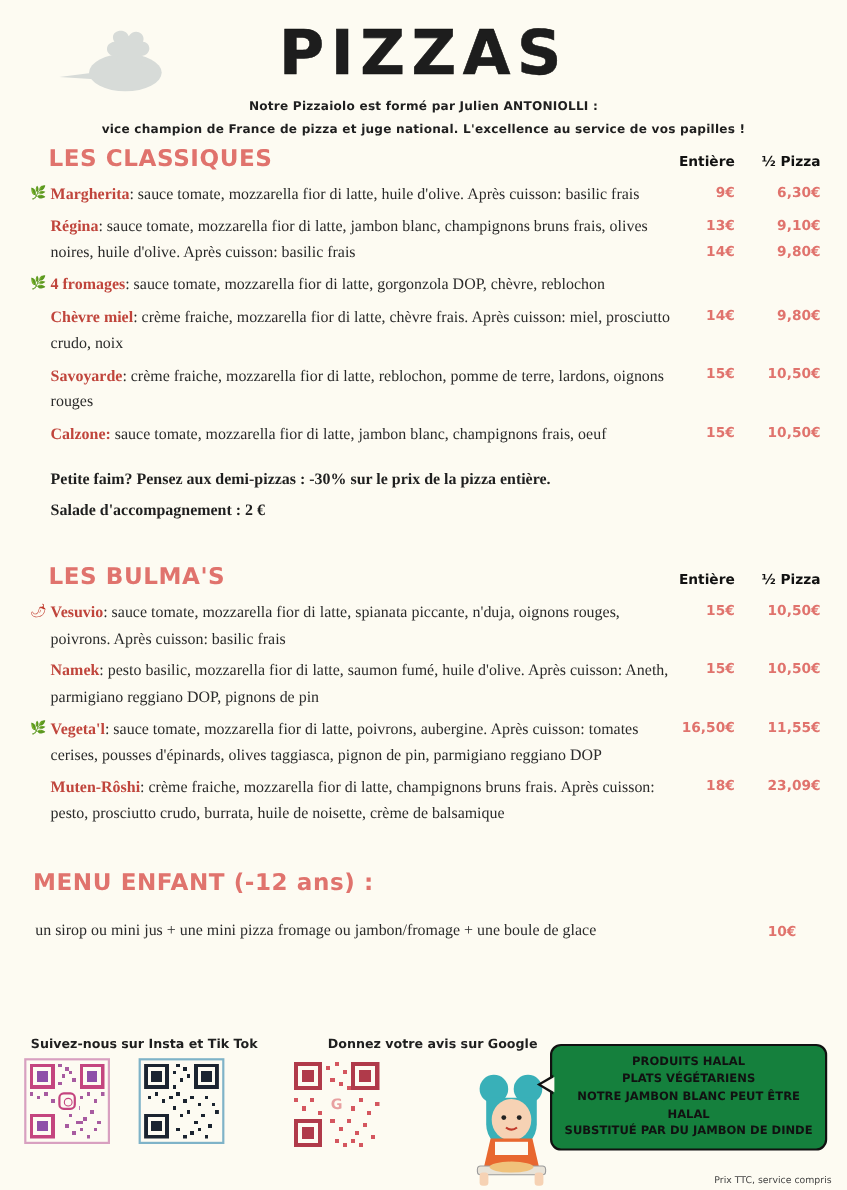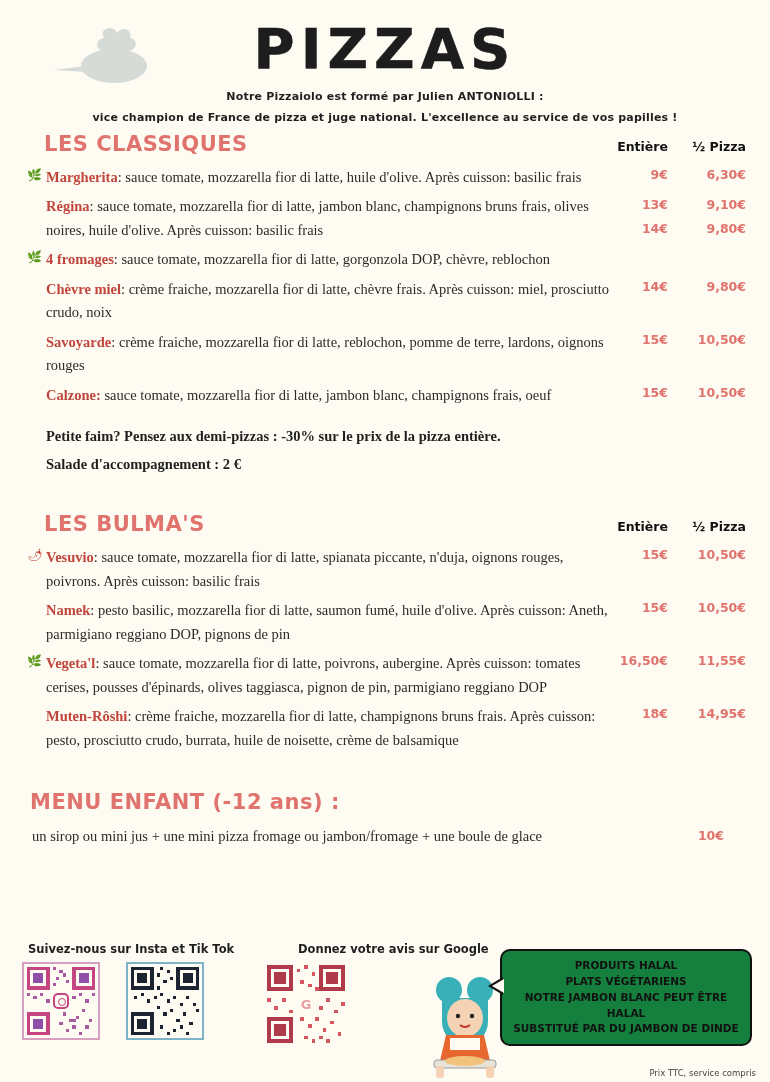--- a/index.html
+++ b/index.html
@@ -95,21 +95,21 @@
     line-height: 1.9;
   }
 
   
   .kids { padding: 0 24px; margin-top: 38px; }
   .kids-title {
     font-family:"DejaVu Sans", sans-serif;
     font-weight:700; font-size: 21px; color:#e0736d;
     padding-left: 6px; letter-spacing:.5px;
   }
-  .kids-row { display:flex; align-items:flex-start; margin-top: 14px; }
+  .kids-row { display:flex; align-items:center; margin-top: 24px; }
   .kids-desc { flex:1; font-size: 14.5px; padding-left: 8px; color:#2b2b2b; }
   .kids-price { width: 62px; text-align:right; font-family:"DejaVu Sans", sans-serif; font-weight:700; font-size:12.5px; color:#e0736d; padding-right: 22px;}
 
   
   .footer { position:absolute; left:0; bottom:0; width:770px; height:140px; }
   .f-labels { display:flex; padding-left: 28px; gap: 54px; font-family:"DejaVu Sans", sans-serif; font-weight:700; font-size:11.5px; color:#1f1f1f; }
   .qr-row { display:flex; padding-left: 22px; gap: 26px; align-items:flex-start; margin-top:6px; }
   .qr { width: 78px; height: 78px; position:relative; }
   .qr.insta { border: 2px solid #d8a0c0; }
   .qr.tiktok { border: 2px solid #7fb3c8; }
@@ -283,21 +283,21 @@
           <div class="price p1">16,50€</div>
           <div class="price p2">11,55€</div>
         </div>
       </div>
 
       <div class="item">
         <div class="mark"></div>
         <div class="desc"><span class="name">Muten-Rôshi</span><span>: crème fraiche, mozzarella fior di latte, champignons bruns frais. Après cuisson: pesto, prosciutto crudo, burrata, huile de noisette, crème de balsamique</span></div>
         <div class="prices">
           <div class="price p1">18€</div>
-          <div class="price p2">14,95€</div>
+          <div class="price p2">23,09€</div>
         </div>
       </div>
 
     </div>
   </div>
 
   <div class="kids">
     <div class="kids-title">MENU ENFANT (-12 ans) :</div>
     <div class="kids-row">
       <div class="kids-desc">un sirop ou mini jus + une mini pizza fromage ou jambon/fromage + une boule de glace</div>

